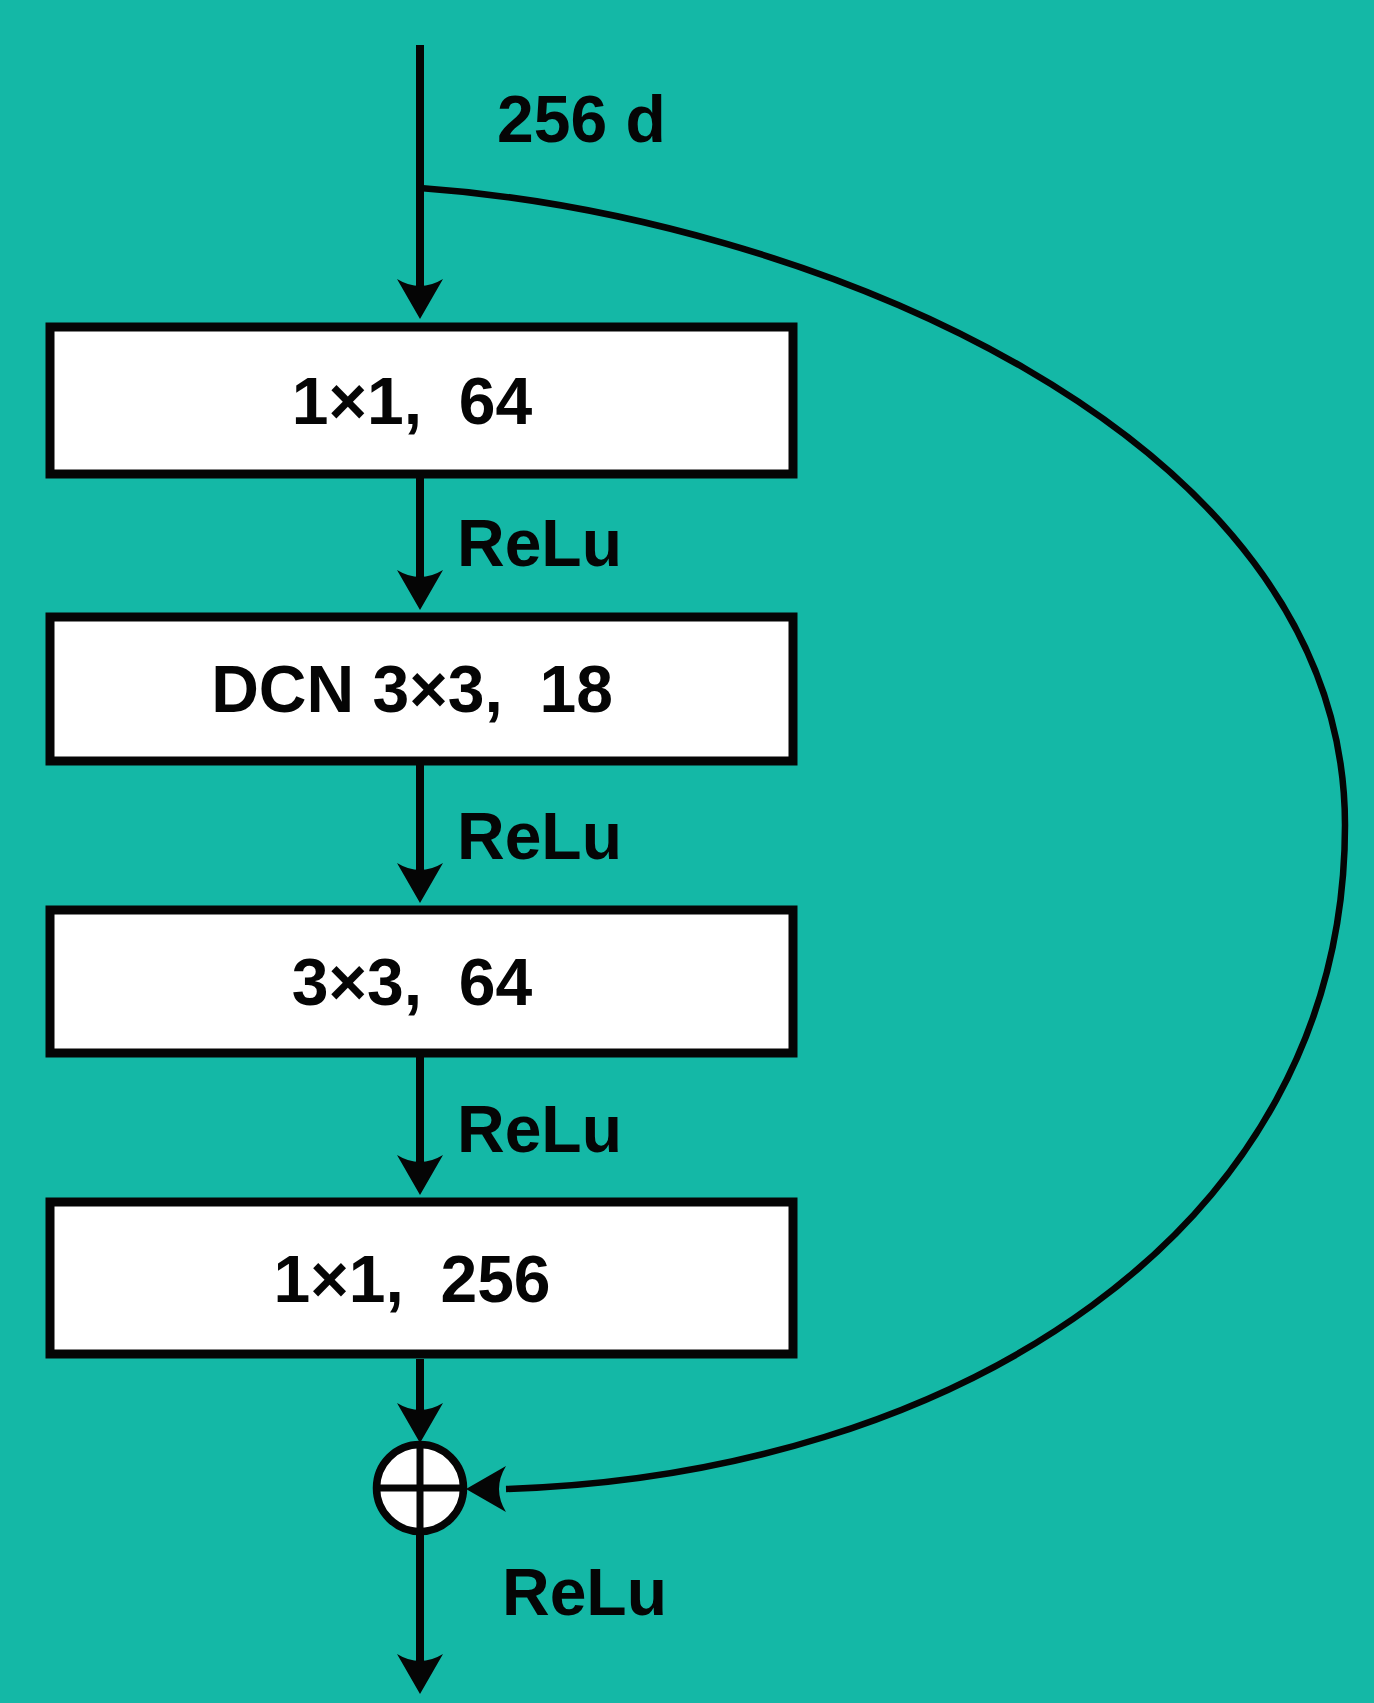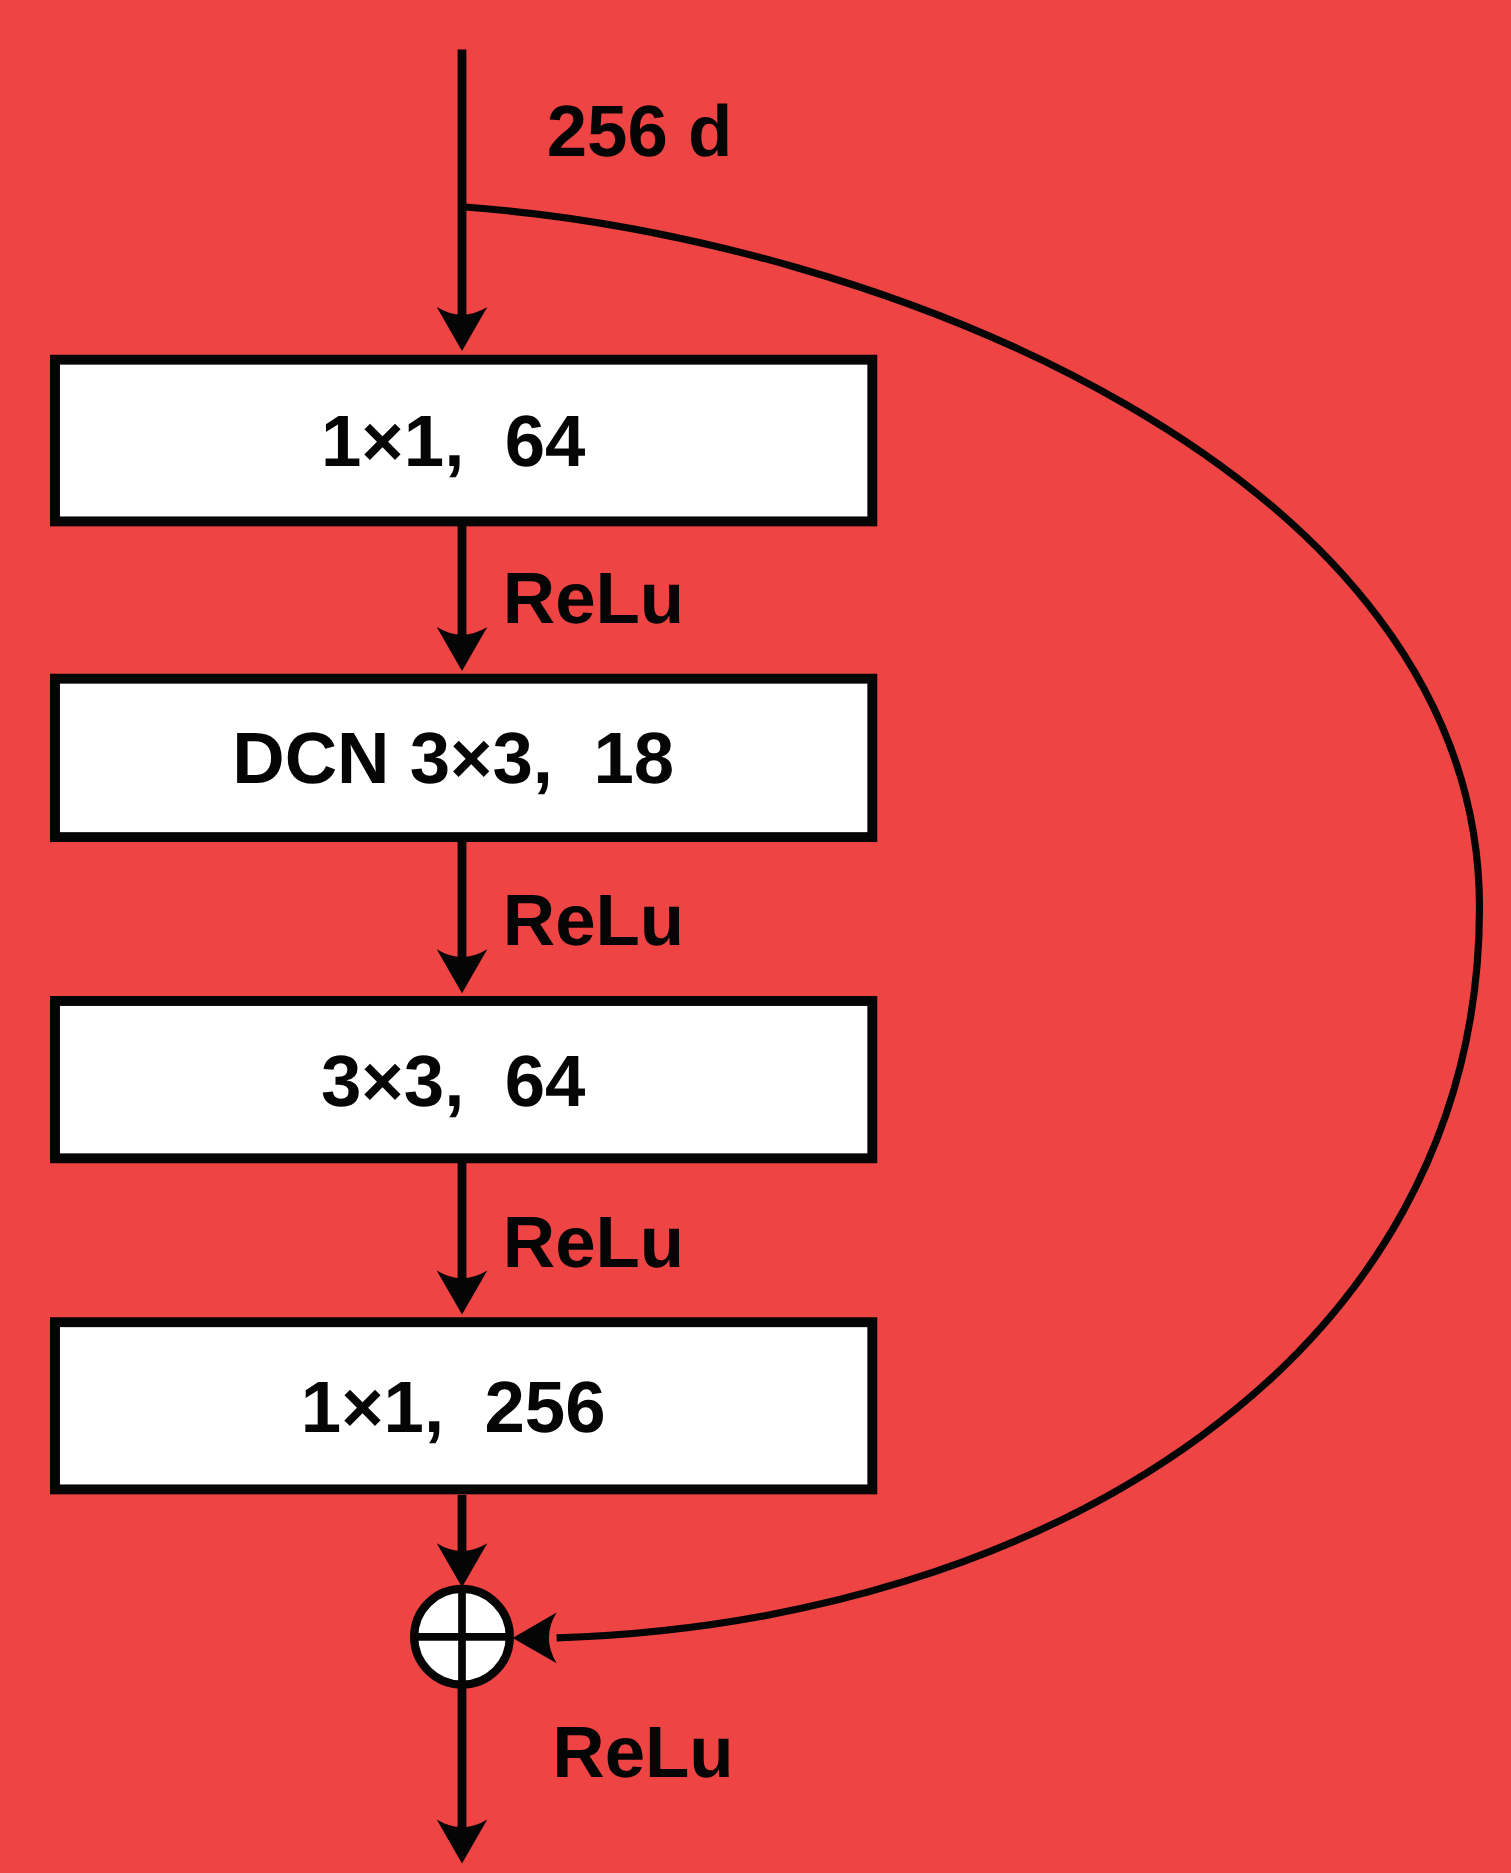--- a/index.html
+++ b/index.html
@@ -4,21 +4,21 @@
 <style>
   html, body {
     margin: 0;
     padding: 0;
     background: #ffffff;
   }
   .stage {
     position: relative;
     width: 1374px;
     height: 1703px;
-    background: #ef4444;
+    background: #14b8a6;
     overflow: hidden;
   }
   svg.diagram {
     position: absolute;
     inset: 0;
     display: block;
   }
   .shaft {
     stroke: #050505;
     stroke-width: 8;

